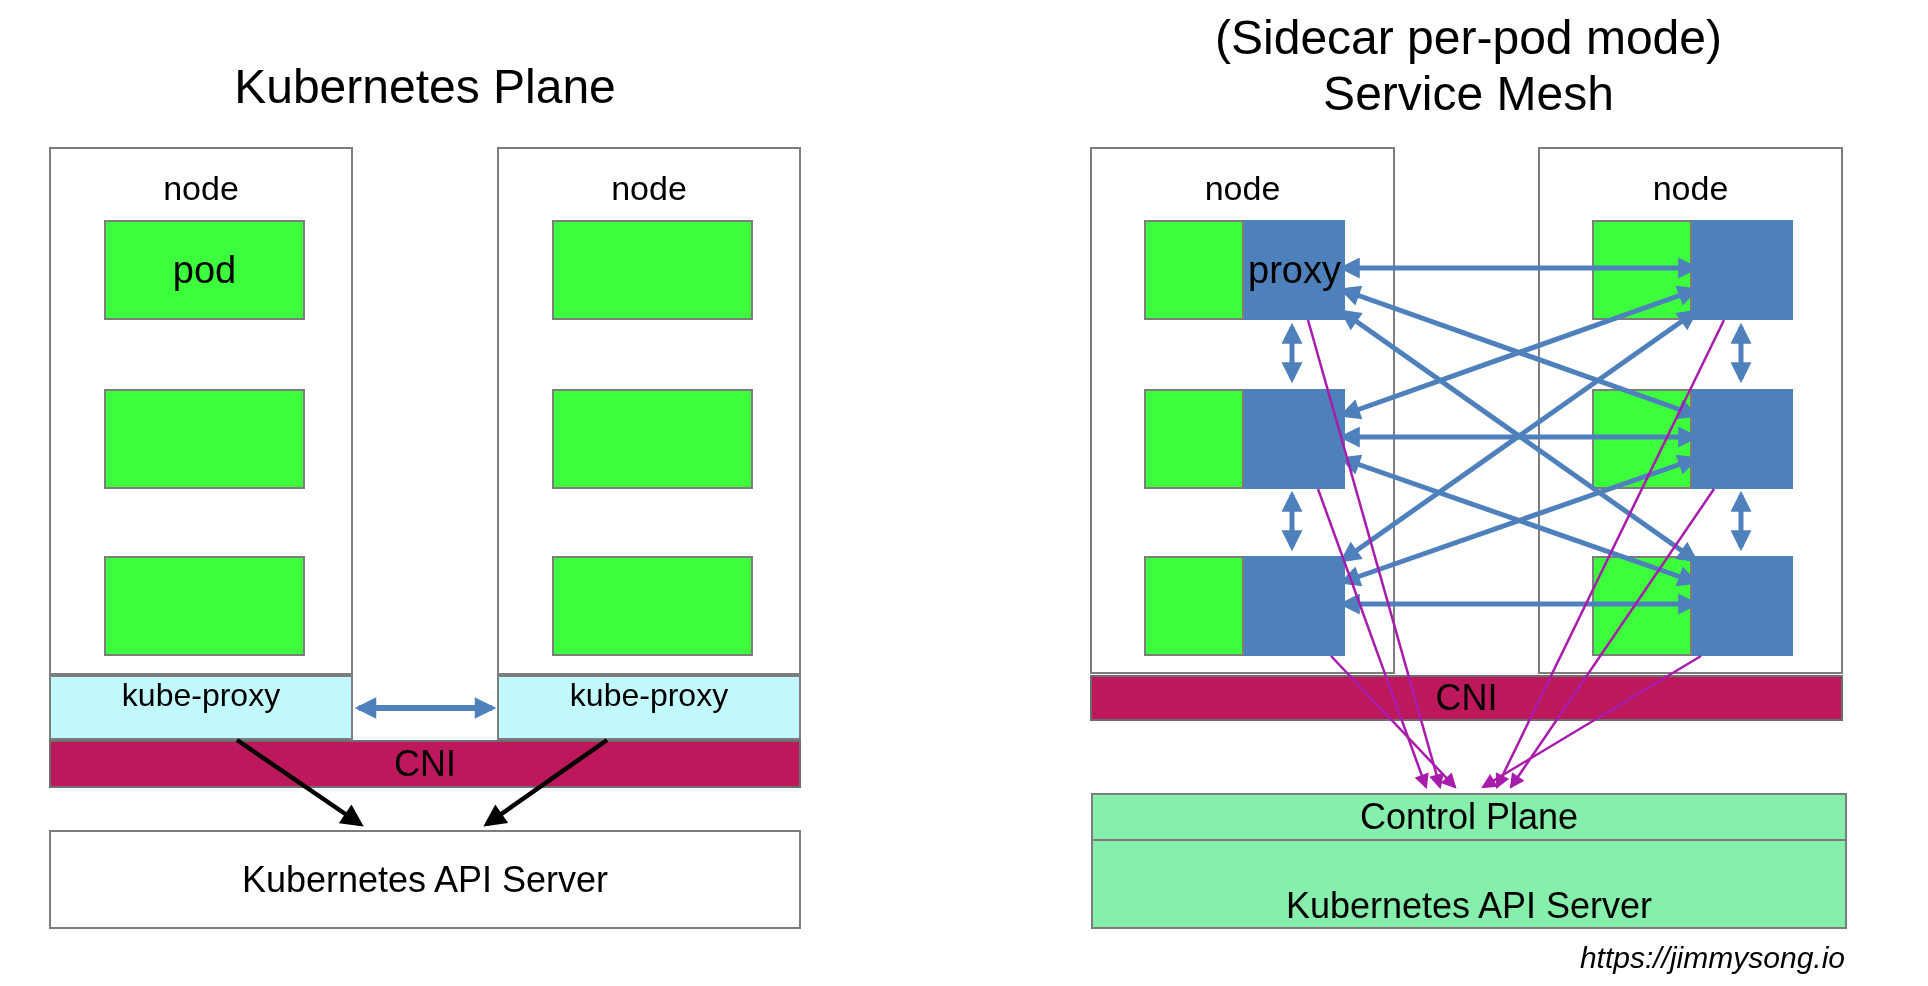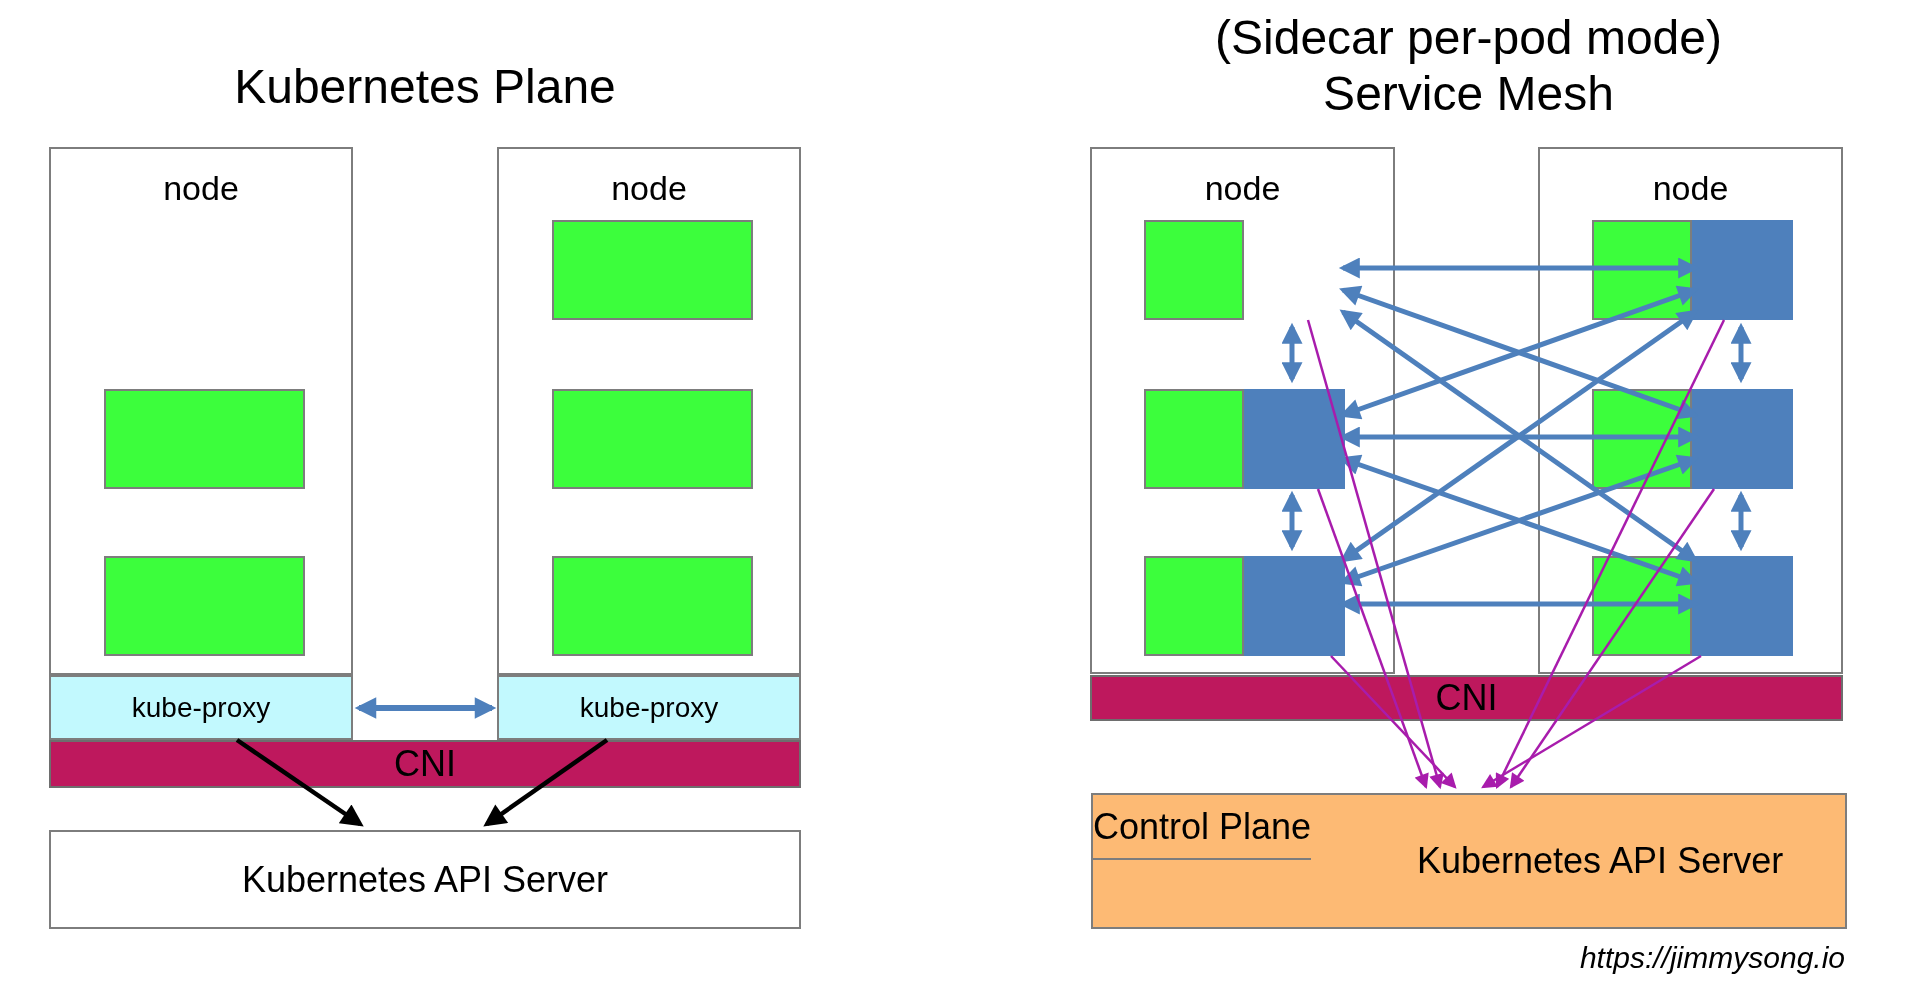--- a/index.html
+++ b/index.html
@@ -8,38 +8,41 @@
     font-family:"Liberation Sans","DejaVu Sans",sans-serif;color:#000;
   }
   .abs{position:absolute;box-sizing:border-box;}
   .title{font-size:48px;text-align:center;line-height:56px;white-space:nowrap;}
   .node-box{background:#ffffff;border:2px solid #7d7d7d;}
   .node-label{position:absolute;left:0;top:20px;width:100%;text-align:center;font-size:34px;}
   .pod{background:#3cfe3c;border:2px solid #7d7d7d;display:flex;align-items:center;justify-content:center;font-size:38px;}
   .pod-split{background:transparent;}
   .pod-green{position:absolute;left:0;top:0;width:100px;height:100px;background:#3cfe3c;border:2px solid #7d7d7d;box-sizing:border-box;}
   .pod-blue{position:absolute;left:100px;top:0;width:101px;height:100px;background:#4e80bc;display:flex;align-items:center;justify-content:center;font-size:38px;color:#000;}
-  .kube-proxy{background:#c2f9fe;border:2px solid #7d7d7d;display:flex;align-items:center;justify-content:center;font-size:28px;}
+  .kube-proxy{background:#c2f9fe;border:2px solid #7d7d7d;display:flex;justify-content:center;font-size:32px;}
   .cni-bar{background:#be185d;border:2px solid #6e6e6e;display:flex;align-items:center;justify-content:center;font-size:36px;}
   .plain-box{background:#ffffff;border:2px solid #7d7d7d;display:flex;align-items:center;justify-content:center;font-size:36px;}
-  .stack{background:#fdba74;border:2px solid #7d7d7d;display:flex;gap:44px;}
+  .stack{background:#86efac;border:2px solid #7d7d7d;display:flex;flex-direction:column;gap:44px;}
   .stack .row1{height:63px;border-bottom:2px solid #7d7d7d;display:flex;align-items:center;justify-content:center;font-size:36px;}
   .stack .row2{flex:1;display:flex;align-items:center;justify-content:center;font-size:36px;}
   .attribution{font-style:italic;font-size:30px;text-align:right;}
   svg.overlay{position:absolute;left:0;top:0;z-index:50;pointer-events:none;}
 </style>
 </head>
 <body>
 
 <div class="canvas">
 
   <div class="abs title" style="left:49px;top:59px;width:752px;">Kubernetes Plane</div>
 
   <div class="abs node-box" style="left:49px;top:147px;width:304px;height:528px;">
     <div class="node-label">node</div>
+    <div class="abs pod" style="left:53px;top:71px;width:201px;height:100px;">
+      <span>pod</span>
+    </div>
     <div class="abs pod" style="left:53px;top:240px;width:201px;height:100px;"></div>
     <div class="abs pod" style="left:53px;top:407px;width:201px;height:100px;"></div>
   </div>
 
   <div class="abs node-box" style="left:497px;top:147px;width:304px;height:528px;">
     <div class="node-label">node</div>
     <div class="abs pod" style="left:53px;top:71px;width:201px;height:100px;"></div>
     <div class="abs pod" style="left:53px;top:240px;width:201px;height:100px;"></div>
     <div class="abs pod" style="left:53px;top:407px;width:201px;height:100px;"></div>
   </div>
@@ -61,20 +64,23 @@
 
   <div class="abs title" style="left:1090px;top:10px;width:757px;">
     <div>(Sidecar per-pod mode)</div>
     <div>Service Mesh</div>
   </div>
 
   <div class="abs node-box" style="left:1090px;top:147px;width:305px;height:527px;">
     <div class="node-label">node</div>
     <div class="abs pod-split" style="left:52px;top:71px;width:201px;height:100px;">
       <div class="pod-green"></div>
+      <div class="pod-blue">
+        <span>proxy</span>
+      </div>
     </div>
     <div class="abs pod-split" style="left:52px;top:240px;width:201px;height:100px;">
       <div class="pod-green"></div>
       <div class="pod-blue"></div>
     </div>
     <div class="abs pod-split" style="left:52px;top:407px;width:201px;height:100px;">
       <div class="pod-green"></div>
       <div class="pod-blue"></div>
     </div>
   </div>

